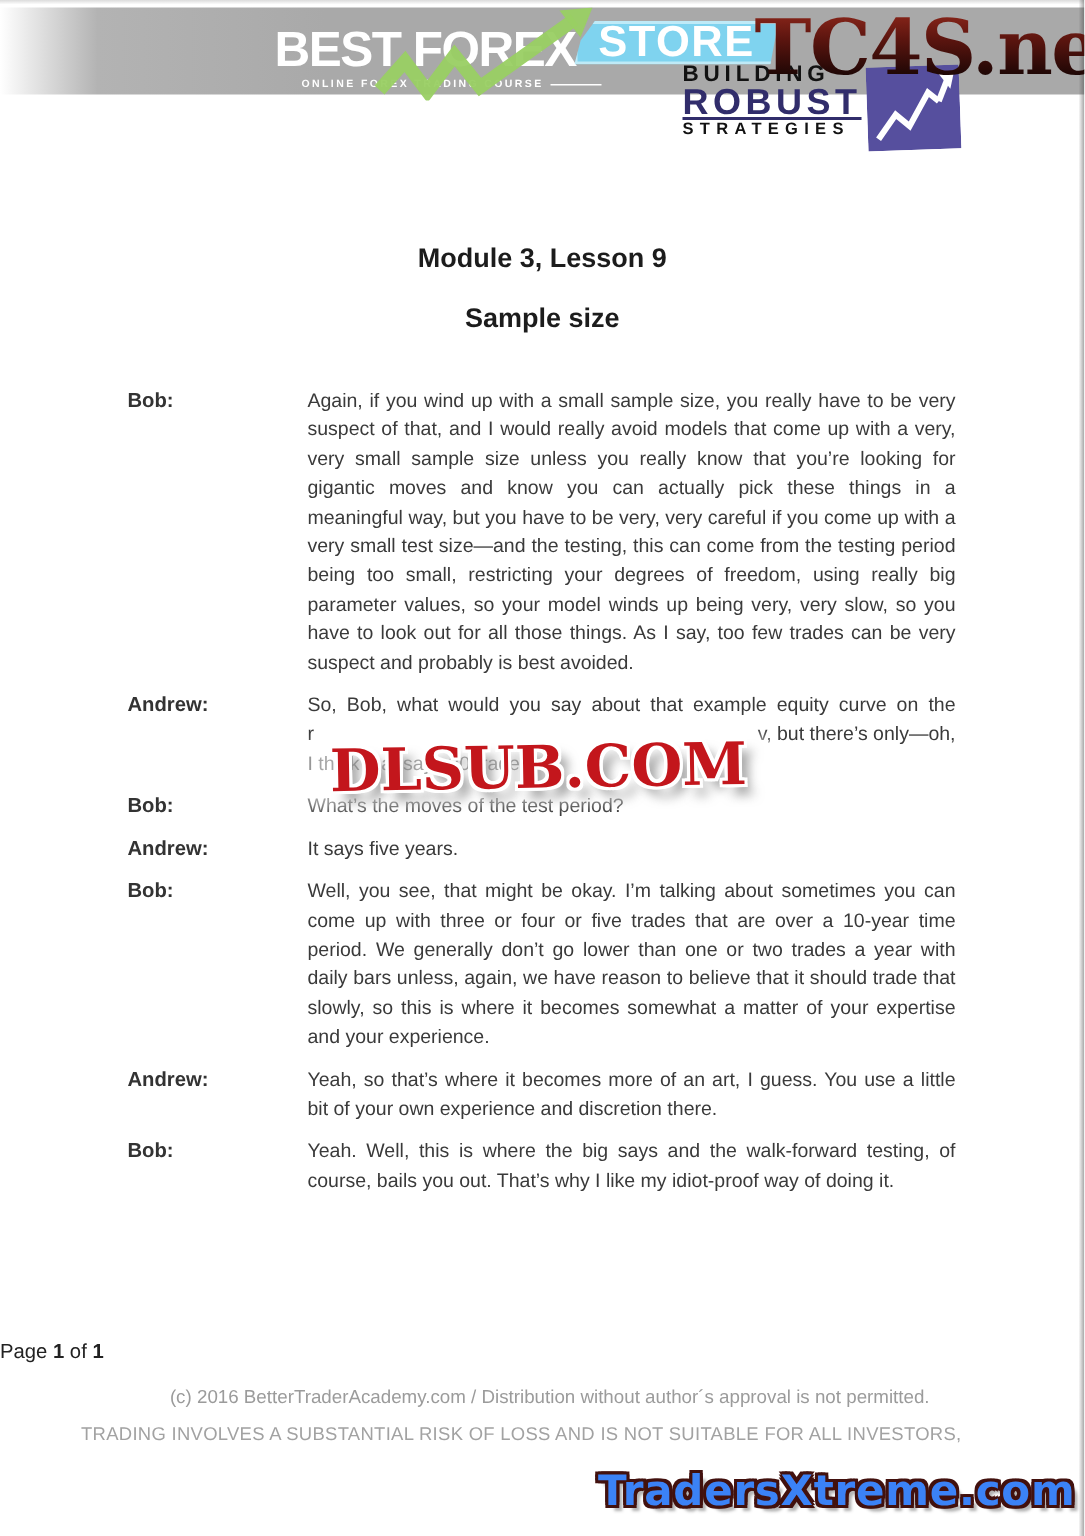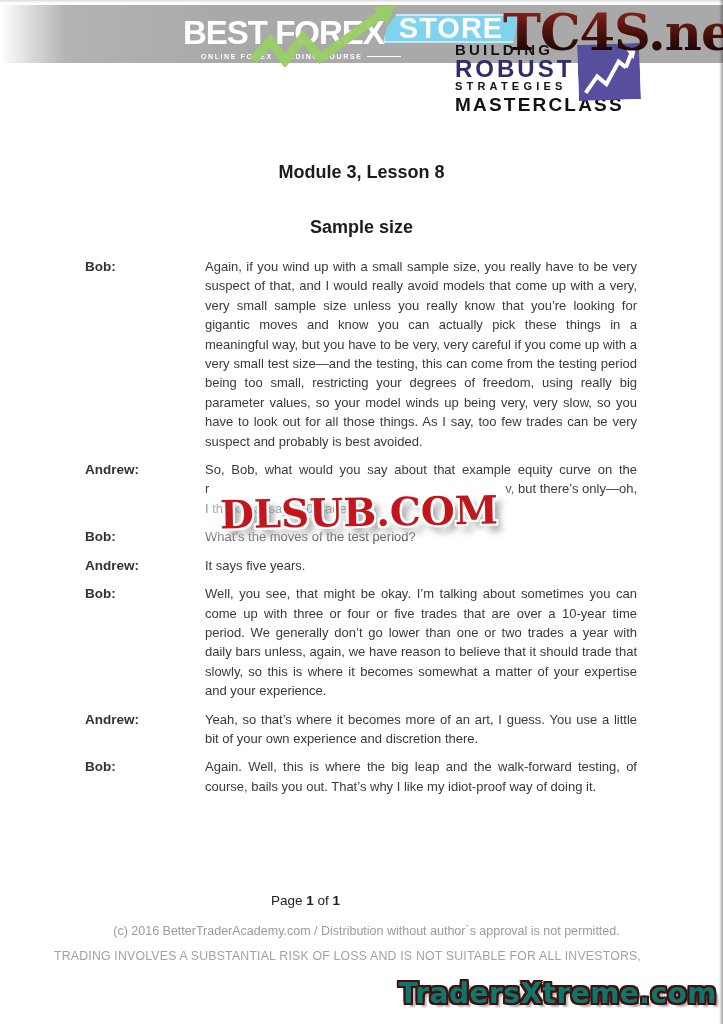--- a/index.html
+++ b/index.html
@@ -46,32 +46,32 @@
   .tc4s {
     position:absolute; left:503px; top:2px; z-index:5;
     font-family:"DejaVu Serif", serif; font-weight:bold; font-size:51px; letter-spacing:-1px;
     background: linear-gradient(to bottom, #9b2c1e 0%, #5c150f 40%, #170504 85%);
     -webkit-background-clip:text; background-clip:text; color:transparent;
   }
 
   
   .mc { position:absolute; left:455px; top:42px; z-index:4; color:#121212; }
   .mc-building { font-size:15px; font-weight:bold; letter-spacing:3.2px; line-height:15px; }
-  .mc-robust   { font-size:24px; font-weight:bold; letter-spacing:3px; color:#312d6b; line-height:23px; }
+  .mc-robust   { font-size:24px; font-weight:bold; letter-spacing:3px; color:#312d6b; line-height:23px;text-decoration:underline; }
   .mc-strategies { font-size:11px; font-weight:bold; letter-spacing:4.2px; line-height:13px; }
   .mc-masterclass { font-size:19px; font-weight:bold; letter-spacing:2.2px; line-height:20px; margin-top:2px; }
   .mc-square { position:absolute; left:123px; top:2px; transform:rotate(-2deg); }
 
   
   .doc-title, .doc-subtitle {
     position:absolute; left:0; width:723px; text-align:center;
     font-weight:bold; color:#1c1c1c; font-size:18px;
   }
   .doc-title { top:162px; }
-  .doc-subtitle { top:217px; }
+  .doc-subtitle { top:202px; }
 
   
   .dialogue { position:absolute; left:85px; top:257px; width:552px; color:#3a3a3a; }
   .row { display:flex; margin-bottom:9px; }
   .speaker { width:120px; flex:0 0 120px; font-weight:bold; font-size:13.5px; line-height:19.4px; color:#333; }
   .ptext { flex:1; font-size:13px; line-height:19.4px; text-align:justify; }
   .pline { font-size:13px; line-height:19.4px; }
   .pline.just { text-align:justify; text-align-last:justify; }
   .pline.split { display:flex; justify-content:space-between; }
 
@@ -85,31 +85,31 @@
     font-family:"DejaVu Serif", serif; font-weight:bold; font-size:39px; letter-spacing:0px;
     color:#c3161c;
     text-shadow:
       -2px -2px 0 #fff, -2px 0 0 #fff, -2px 2px 0 #fff,
        0 -2px 0 #fff,  0 2px 0 #fff,
        2px -2px 0 #fff, 2px 0 0 #fff, 2px 2px 0 #fff,
        6px 7px 7px rgba(120,120,120,0.75);
   }
 
   
-  .page-line { position:absolute; top:893px; left:0; width:611px; text-align:center;
+  .page-line { position:absolute; top:893px; left:0; width:611px; 
     font-size:13.5px; color:#222; }
   .page-line .num { font-weight:bold; }
   .copyright { position:absolute; top:924px; left:5px; width:723px; text-align:center;
     font-size:12.5px; color:#9b9b9b; }
   .risk { position:absolute; top:948px; left:0; width:695px; text-align:center;
     font-size:12.3px; line-height:16px; color:#a2a2a2; letter-spacing:0.2px; }
   .tx-watermark {
     position:absolute; top:977px; right:6px;
     font-family:"DejaVu Sans", sans-serif; font-weight:bold; font-size:28px; letter-spacing:0.5px;
-    color:#0f766e;
+    color:#3b82f6;
     text-shadow:
       -2px -2px 0 #42110e, -2px 0 0 #42110e, -2px 2px 0 #42110e,
        0 -2px 0 #42110e,  0 2px 0 #42110e,
        2px -2px 0 #42110e, 2px 0 0 #42110e, 2px 2px 0 #42110e,
        4px 4px 2px rgba(170,170,170,0.9);
   }
 </style>
 </head>
 <body>
 
@@ -131,30 +131,29 @@
       <span>STORE</span>
     </div>
   </div>
 
   <div class="tc4s">TC4S.net</div>
 
   <div class="mc">
     <div class="mc-building">BUILDING</div>
     <div class="mc-robust">ROBUST</div>
     <div class="mc-strategies">STRATEGIES</div>
-    <div class="mc-masterclass">MASTERCLASS</div>
     <svg class="mc-square" width="62" height="56" viewBox="0 0 62 56">
       <rect x="0" y="0" width="62" height="56" fill="#564f9e"></rect>
       <polyline points="7,48 19,32 28,40 41,18 48,24" fill="none" stroke="#ffffff" stroke-width="4" stroke-linejoin="miter"></polyline>
       <line x1="48" y1="24" x2="54" y2="10" stroke="#ffffff" stroke-width="4"></line>
       <polygon points="48,5 59,4 56,16" fill="#ffffff"></polygon>
     </svg>
   </div>
 
-  <div class="doc-title">Module 3, Lesson 8</div>
+  <div class="doc-title">Module 3, Lesson 9</div>
   <div class="doc-subtitle">Sample size</div>
 
   <div class="dialogue">
 
     <div class="row">
       <div class="speaker">Bob:</div>
       <div class="ptext">Again, if you wind up with a small sample size, you really have to be very suspect of that, and I would really avoid models that come up with a very, very small sample size unless you really know that you’re looking for gigantic moves and know you can actually pick these things in a meaningful way, but you have to be very, very careful if you come up with a very small test size—and the testing, this can come from the testing period being too small, restricting your degrees of freedom, using really big parameter values, so your model winds up being very, very slow, so you have to look out for all those things. As I say, too few trades can be very suspect and probably is best avoided.</div>
     </div>
 
     <div class="row">
@@ -184,21 +183,21 @@
       <div class="ptext">Well, you see, that might be okay. I’m talking about sometimes you can come up with three or four or five trades that are over a 10-year time period. We generally don’t go lower than one or two trades a year with daily bars unless, again, we have reason to believe that it should trade that slowly, so this is where it becomes somewhat a matter of your expertise and your experience.</div>
     </div>
 
     <div class="row">
       <div class="speaker">Andrew:</div>
       <div class="ptext">Yeah, so that’s where it becomes more of an art, I guess. You use a little bit of your own experience and discretion there.</div>
     </div>
 
     <div class="row">
       <div class="speaker">Bob:</div>
-      <div class="ptext">Again. Well, this is where the big leap and the walk-forward testing, of course, bails you out. That’s why I like my idiot-proof way of doing it.</div>
+      <div class="ptext">Yeah. Well, this is where the big says and the walk-forward testing, of course, bails you out. That’s why I like my idiot-proof way of doing it.</div>
     </div>
 
   </div>
 
   <div class="wm-wrap">
     <div class="wm-bg"></div>
     <div class="wm-text">DLSUB.COM</div>
   </div>
 
   <div class="page-line">

